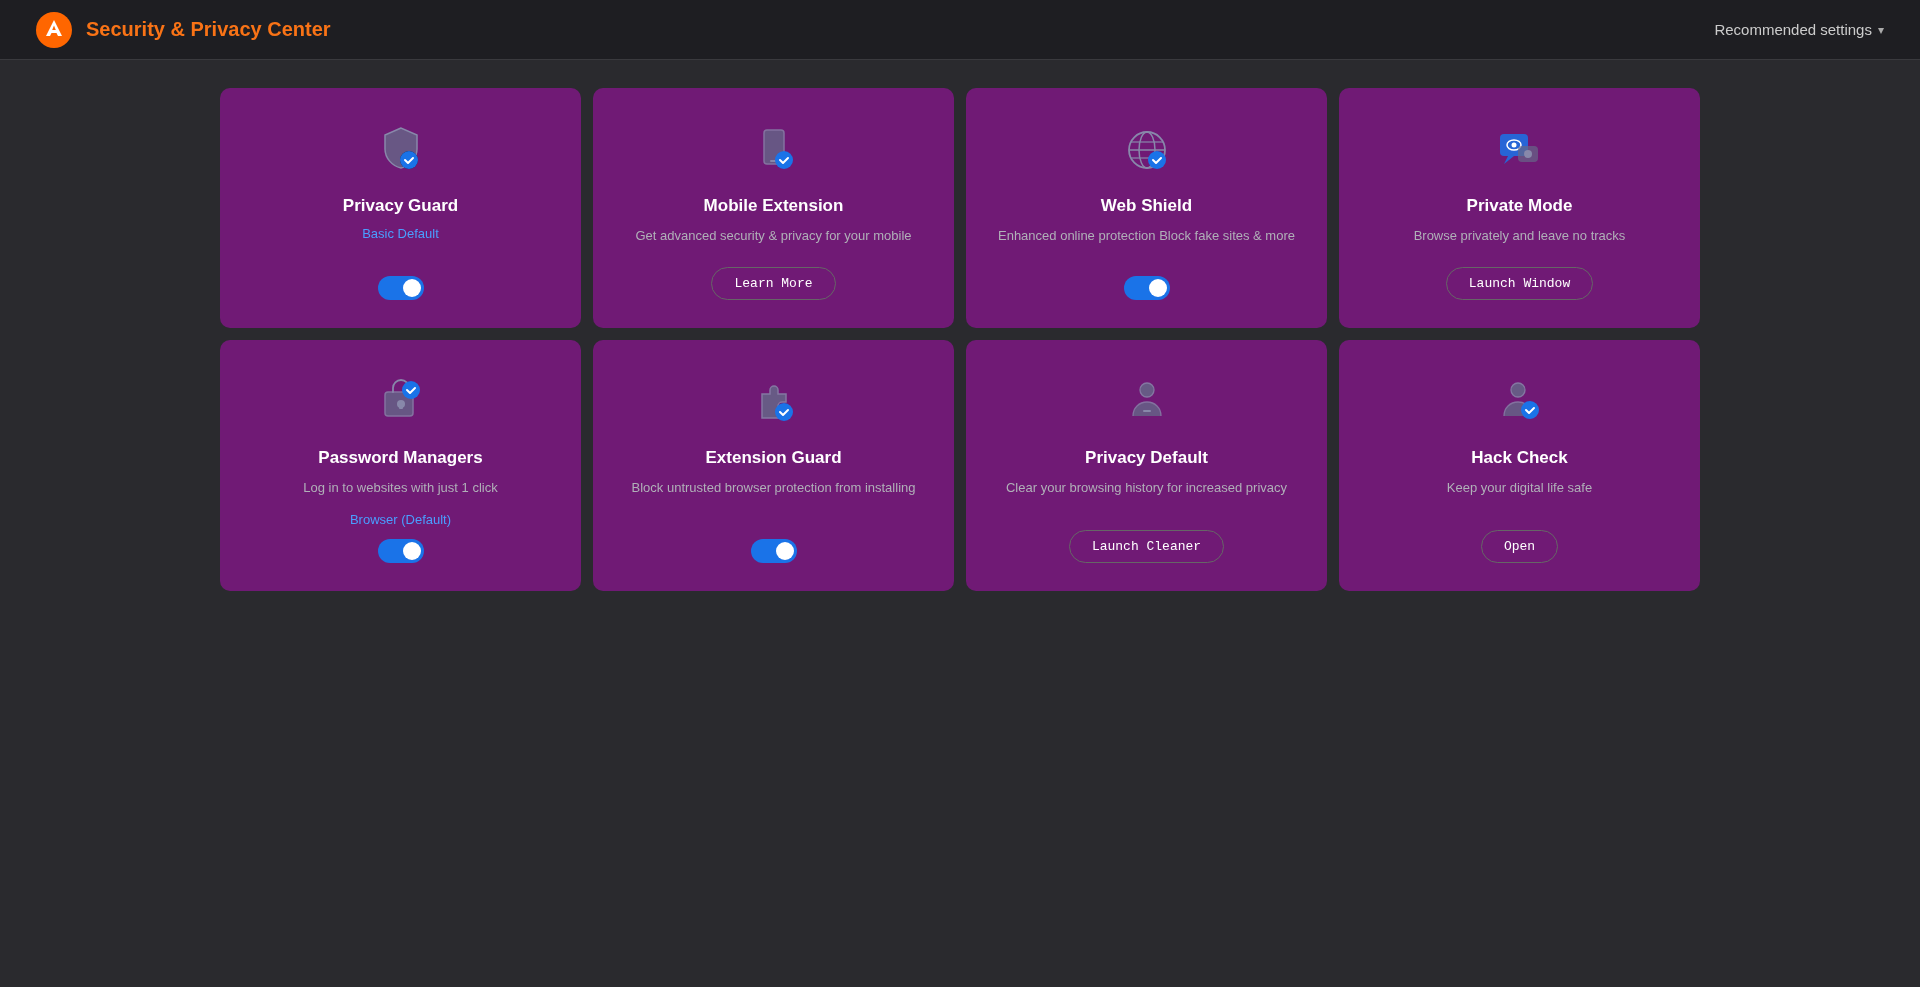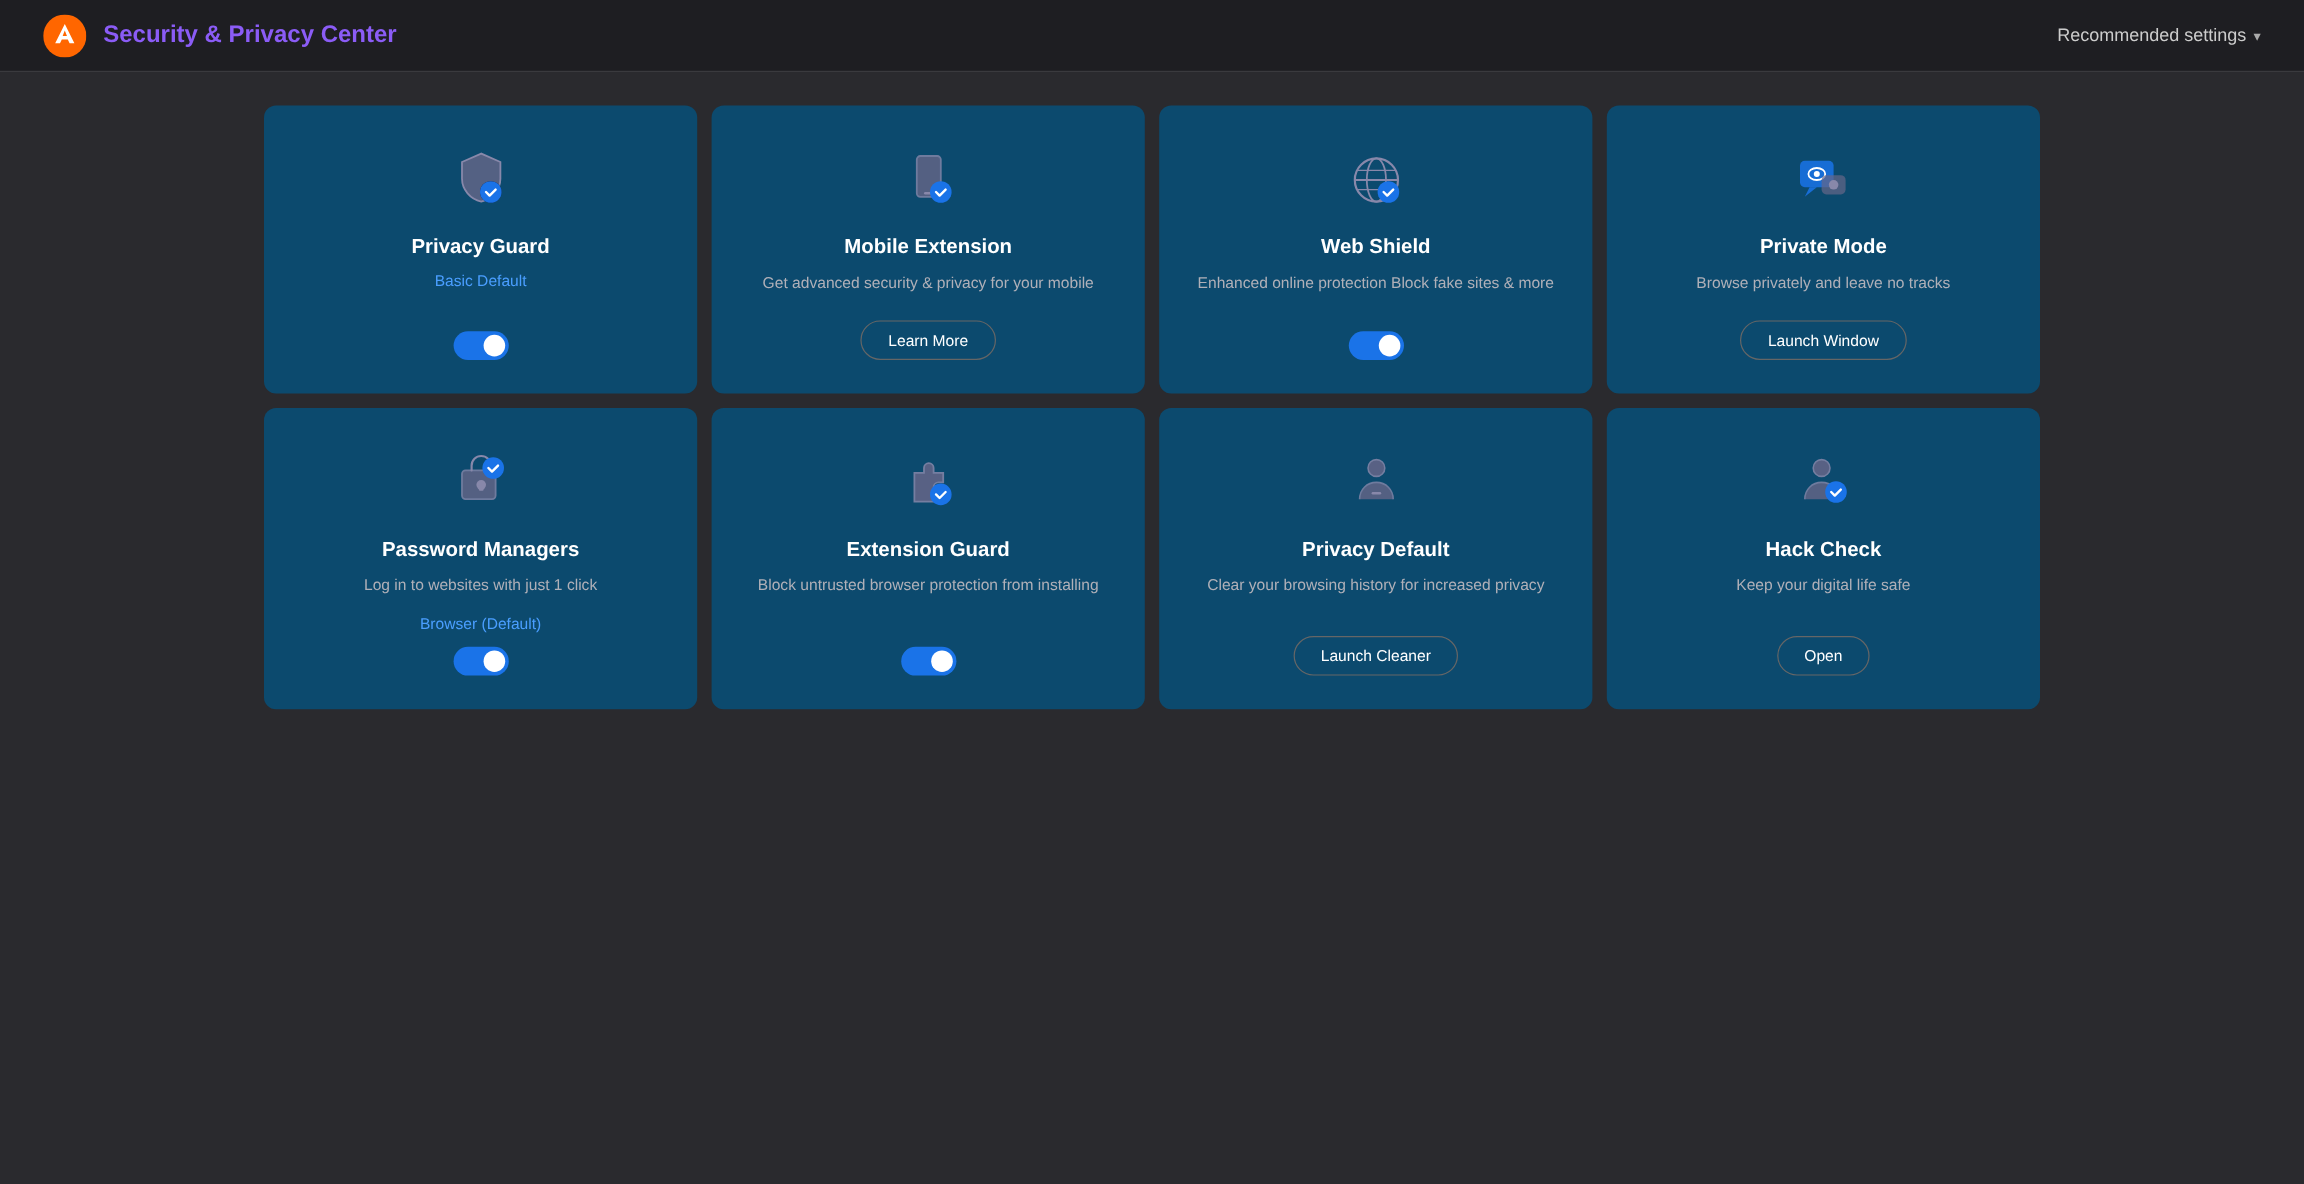--- a/index.html
+++ b/index.html
@@ -30,21 +30,21 @@
     }
 
     .logo {
       width: 36px;
       height: 36px;
     }
 
     .header-title {
       font-size: 20px;
       font-weight: 600;
-      color: #8b5cf6;
+      color: #f97316;
     }
 
     .recommended-settings {
       display: flex;
       align-items: center;
       gap: 6px;
       cursor: pointer;
       color: #ccc;
       font-size: 15px;
       margin-left: 26px;
@@ -58,21 +58,21 @@
     
     .grid-container {
       display: grid;
       grid-template-columns: repeat(4, 1fr);
       gap: 12px;
       padding: 28px 220px;
       max-width: 1920px;
     }
 
     .card {
-      background-color: #0c4a6e;
+      background-color: #701a75;
       border-radius: 10px;
       padding: 32px 24px 28px;
       display: flex;
       flex-direction: column;
       align-items: center;
       text-align: center;
       min-height: 240px;
       position: relative;
     }
 
@@ -137,20 +137,21 @@
     
     .btn {
       border: 1px solid #666;
       background: transparent;
       color: #fff;
       padding: 8px 22px;
       border-radius: 20px;
       font-size: 13px;
       cursor: pointer;
       margin-top: auto;
+      font-family: Liberation Mono, monospace;
     }
 
     
     .icon-svg {
       width: 52px;
       height: 52px;
     }
   </style>
 </head>
 <body>

